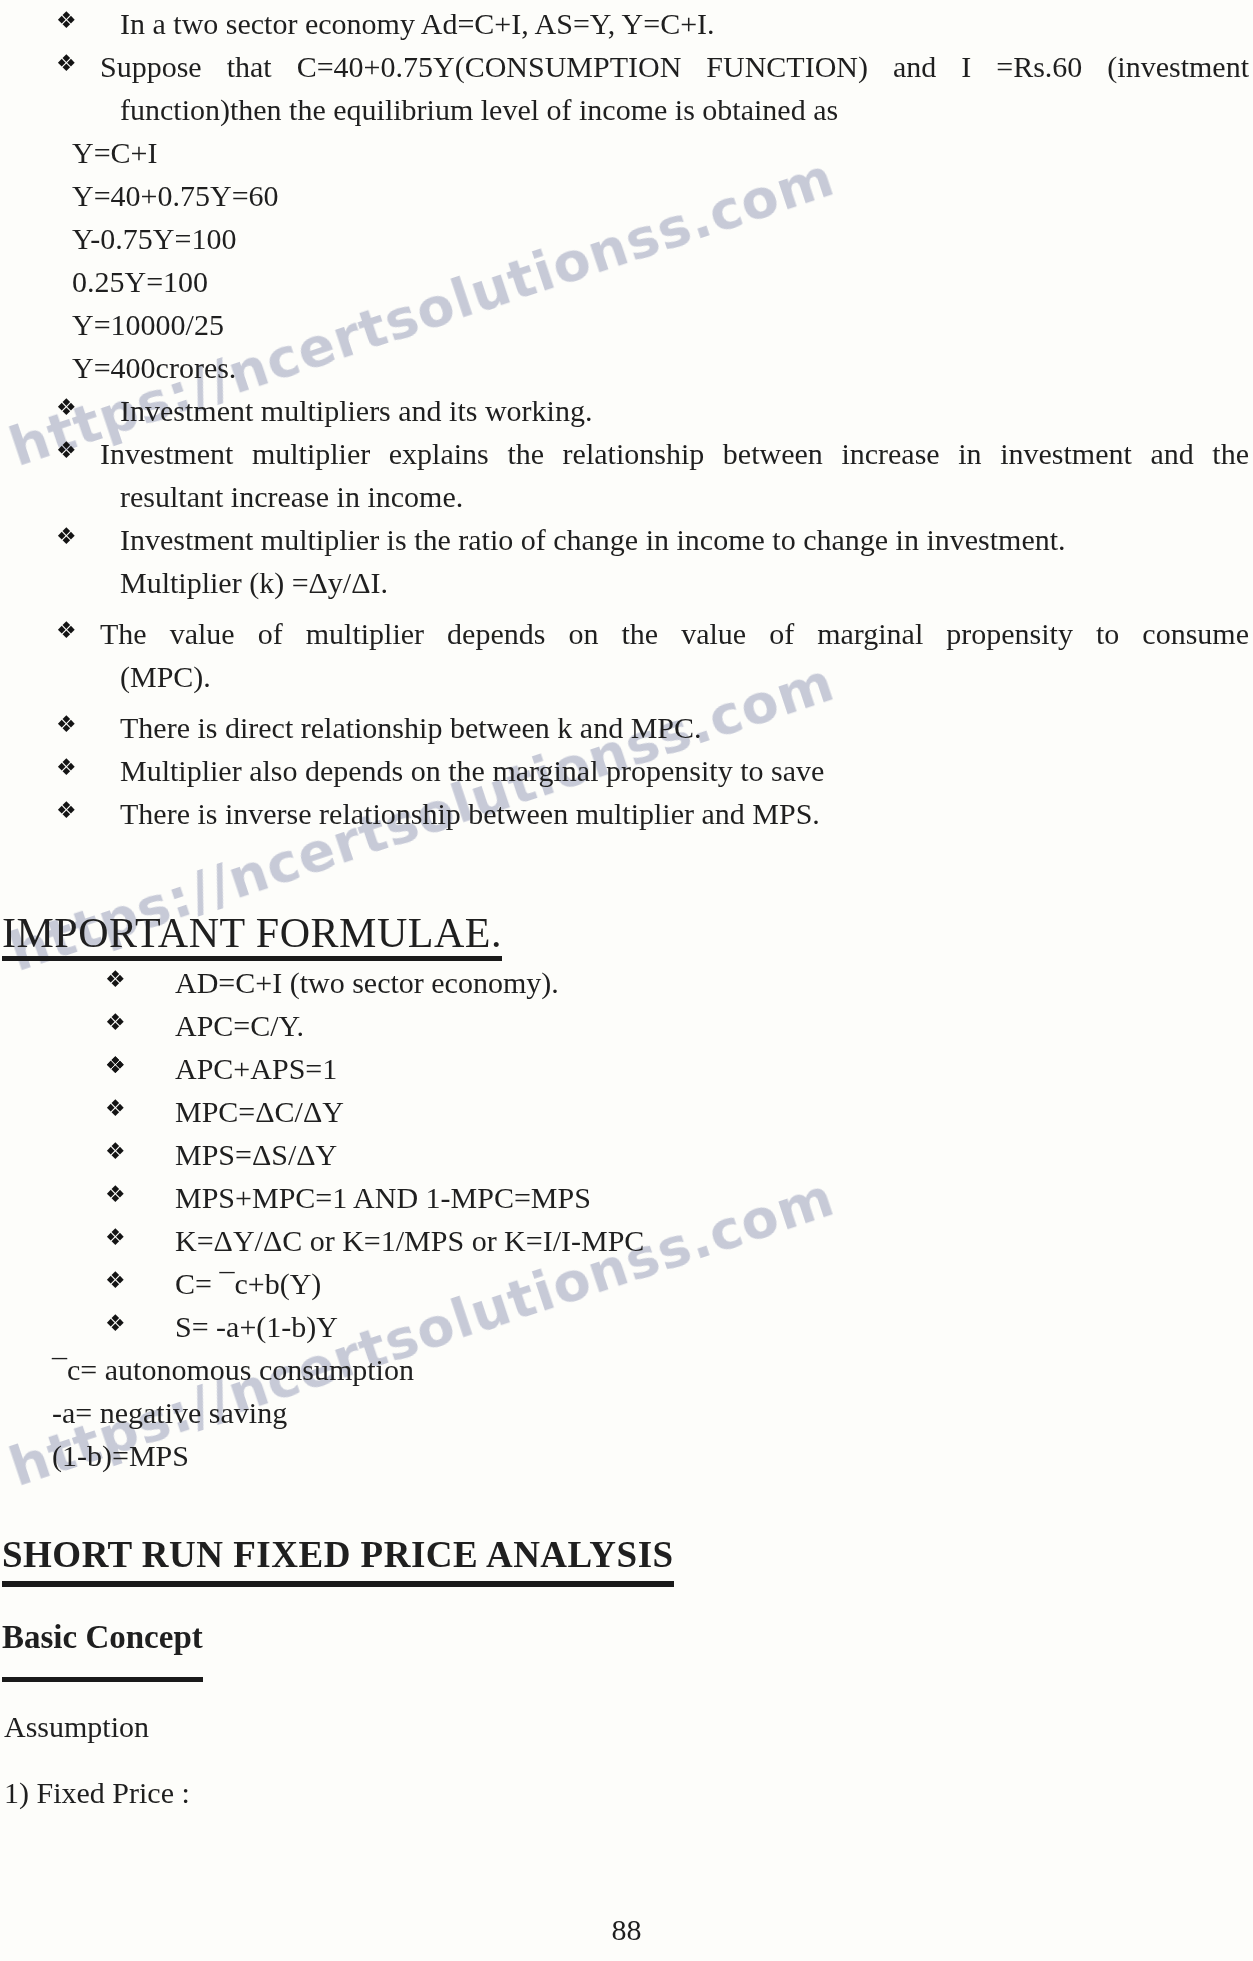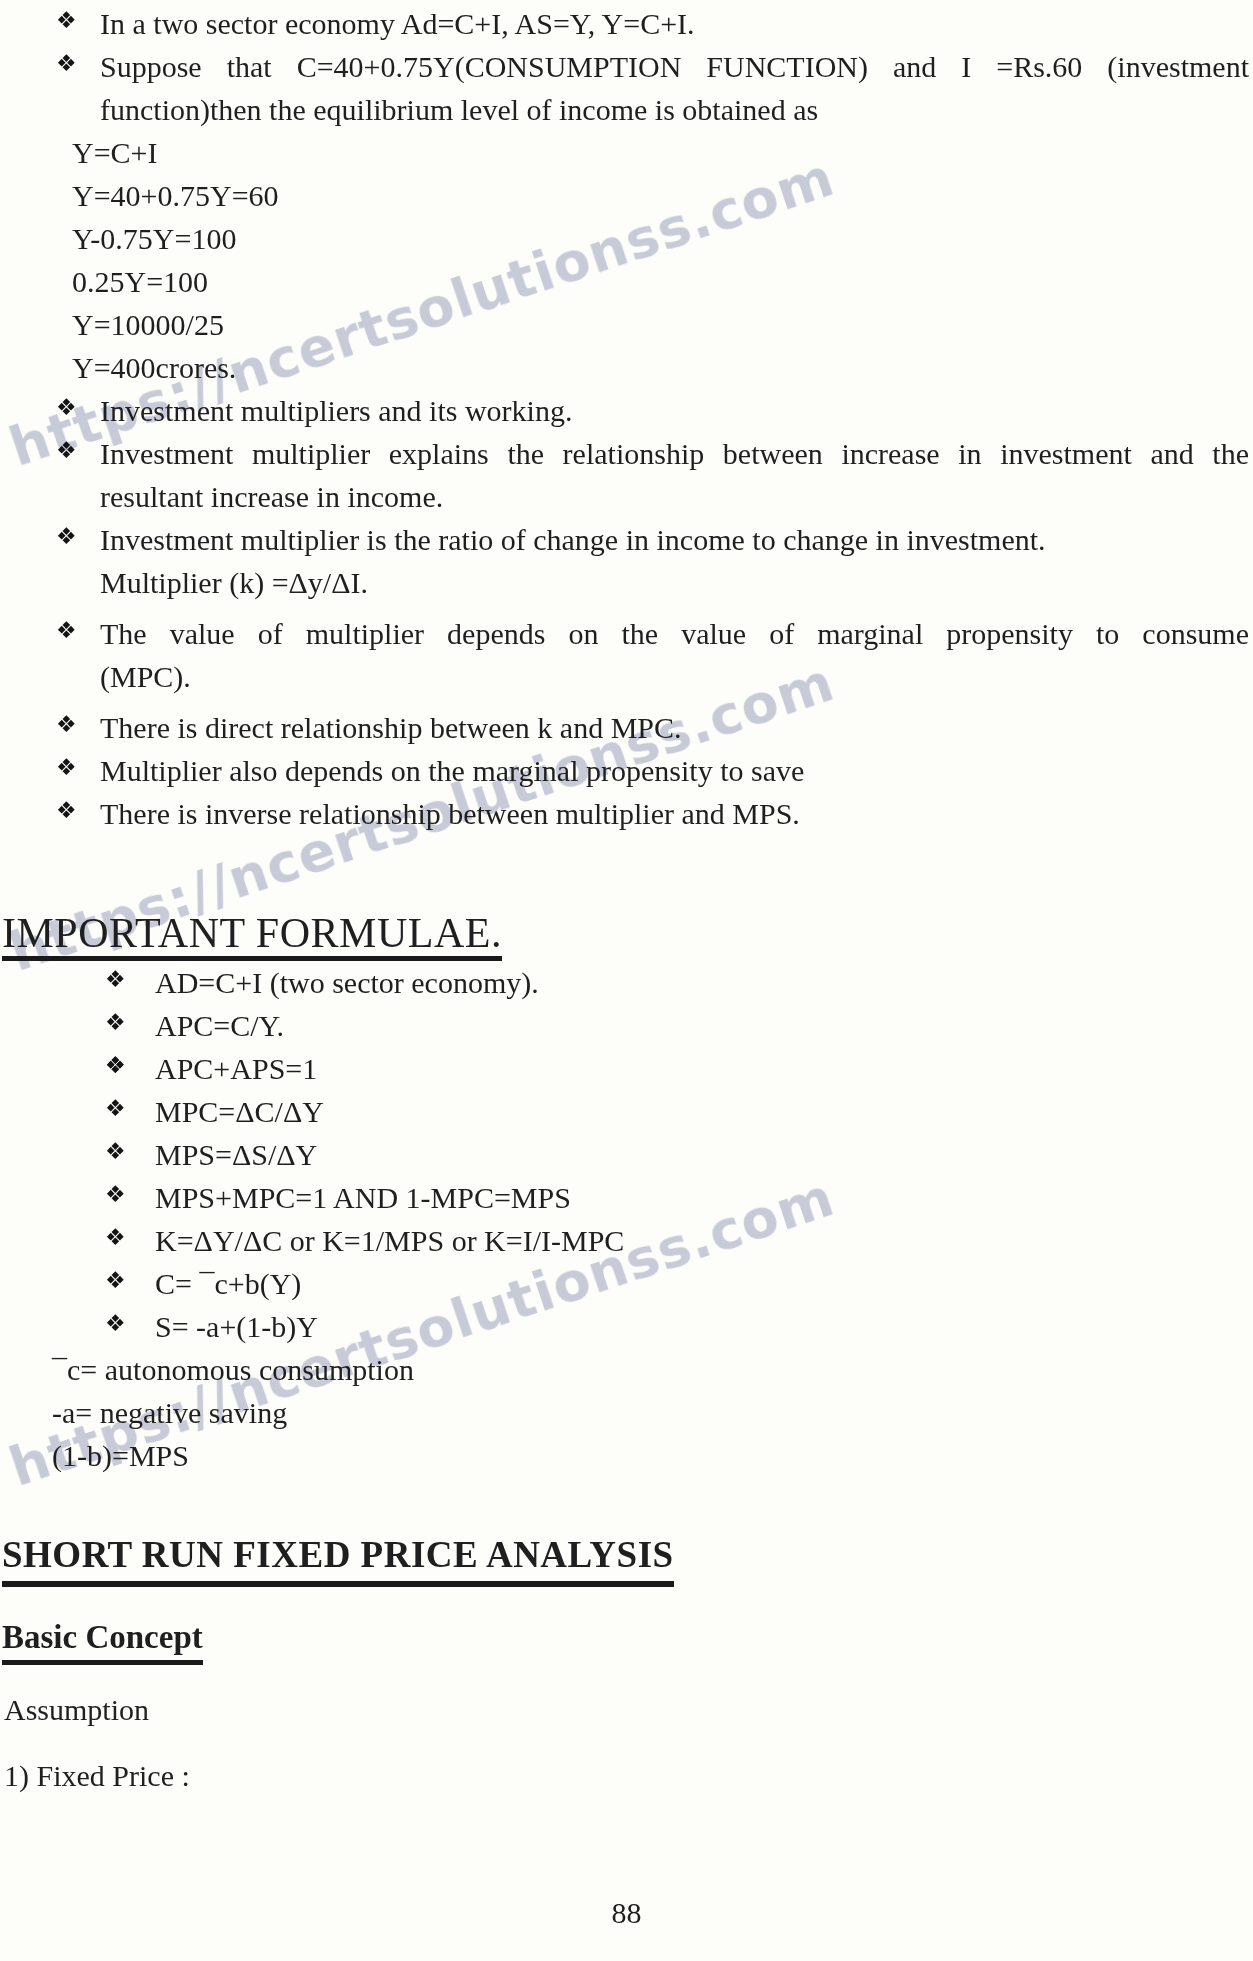--- a/index.html
+++ b/index.html
@@ -31,37 +31,37 @@
 
   
   .content { position: relative; z-index: 1; padding-top: 2px; font-size: 30px; }
 
   .bi  { position: relative; padding-left: 100px; padding-right: 4px; line-height: 43px; }
   .blt {
     position: absolute; left: 56px; top: 7px;
     font-family: "DejaVu Sans", sans-serif;
     font-size: 23px; line-height: 1; color: #141414;
   }
-  .ln { display: block; }
+  .ln { display: block; margin-left: 20px; }
   .jl { display: block; text-align: justify; text-align-last: justify; }
   .sp1 { margin-top: 8px; }
 
   .eq   { padding-left: 72px; line-height: 43px; }
   .fi   { position: relative; padding-left: 155px; line-height: 43px; }
   .fi .blt { left: 105px; }
   .note { padding-left: 52px; line-height: 43px; }
 
   .h-imp { margin: 78px 0 0 2px; font-size: 42px; font-weight: 400; line-height: 40px; letter-spacing: 0.5px; }
   .h-imp .ul { display: inline-block; border-bottom: 5px solid #1a1a1a; padding-bottom: 3px; }
 
   .h-short { margin: 56px 0 0 2px; font-size: 37px; font-weight: bold; line-height: 44px; letter-spacing: 0.5px; }
   .h-short .ul { display: inline-block; border-bottom: 6px solid #1a1a1a; padding-bottom: 4px; }
 
   .h-basic { margin: 30px 0 0 2px; font-size: 33px; font-weight: bold; line-height: 40px; }
-  .h-basic .ul { display: inline-block; border-bottom: 5px solid #1a1a1a; padding-bottom: 3px; }
+  .h-basic .ul { display: inline-block; border-bottom: 5px solid #1a1a1a; padding-bottom: 20px; }
 
   .plain { margin-left: 4px; line-height: 43px; }
   .m-assume { margin-top: 23px; }
   .m-fixed  { margin-top: 23px; }
 
   .pgnum { margin-top: 94px; text-align: center; line-height: 43px; font-size: 30px; }
 </style>
 </head>
 <body>
 

